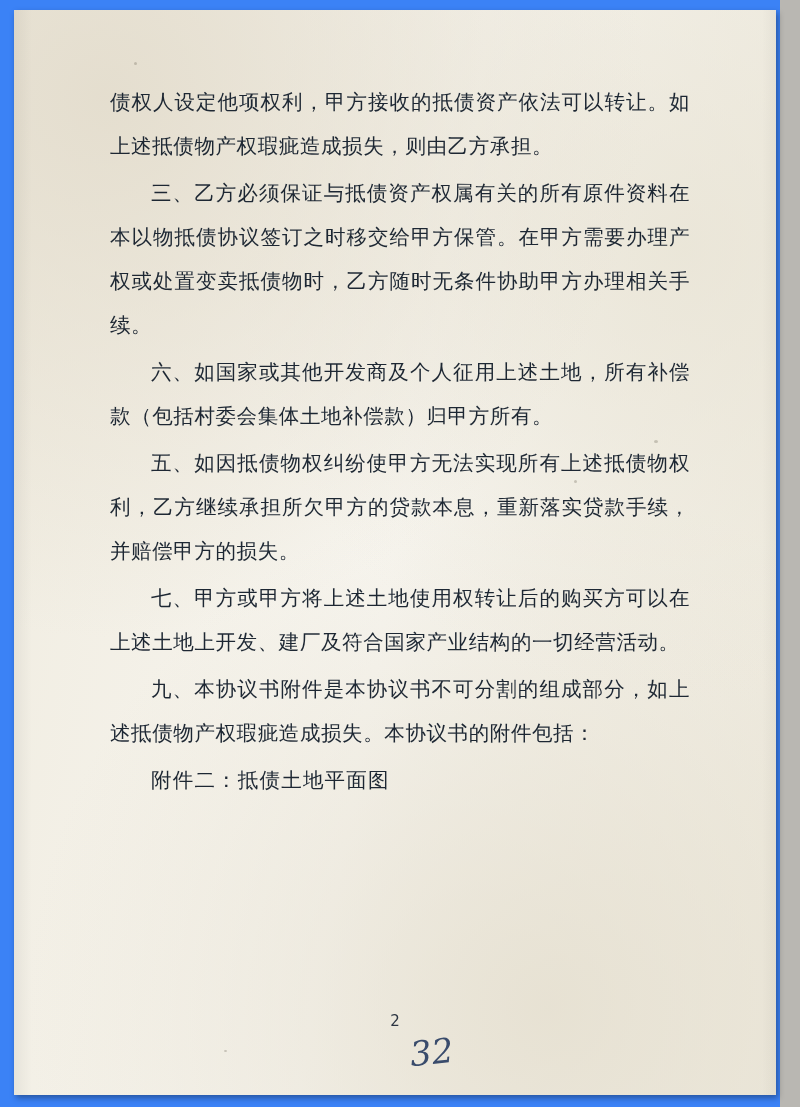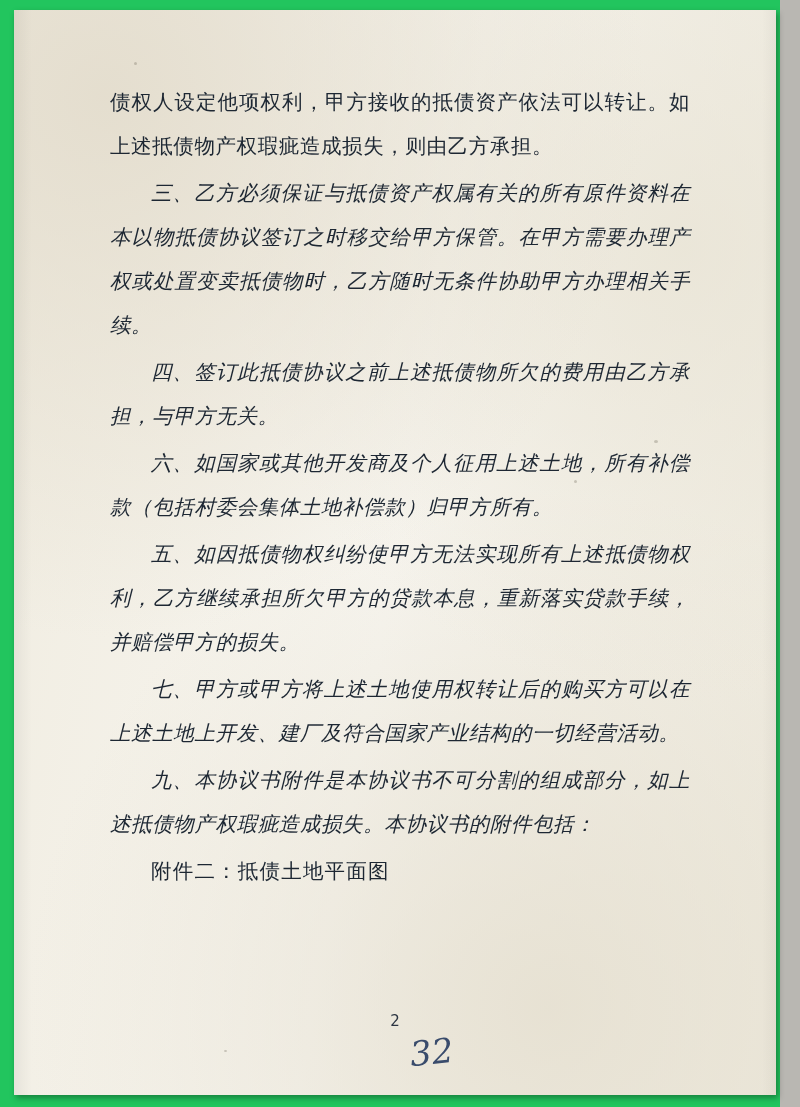--- a/index.html
+++ b/index.html
@@ -10,21 +10,21 @@
   body {
     width: 800px;
     height: 1107px;
     overflow: hidden;
     font-family: "Liberation Serif", serif;
   }
   .page-frame {
     position: relative;
     width: 780px;
     height: 1107px;
-    background: #22c55e;
+    background: #3b82f6;
   }
   
   .sheet {
     position: absolute;
     left: 14px;
     top: 10px;
     width: 762px;
     height: 1085px;
     background: #f3f1ea;
     box-shadow: 2px 3px 6px rgba(0,0,0,0.35);
@@ -61,21 +61,20 @@
     font-size: 20.5px;
     line-height: 44px;
     color: #1d2733;
     letter-spacing: 0.6px;
     text-align: justify;
     margin: 0 0 3px 0;
     font-weight: 500;
   }
   .para.indent {
     text-indent: 41px;
-    font-style: italic;
   }
   .para.attach {
     text-indent: 41px;
     letter-spacing: 1.2px;
   }
   .page-number {
     position: absolute;
     left: 0;
     top: 1002px;
     width: 762px;
@@ -112,21 +111,20 @@
   <div class="sheet">
 
     <div class="speck" style="left:120px; top:52px; width:3px; height:3px;"></div>
     <div class="speck" style="left:640px; top:430px; width:4px; height:3px;"></div>
     <div class="speck" style="left:560px; top:470px; width:3px; height:3px;"></div>
     <div class="speck" style="left:210px; top:1040px; width:3px; height:2px;"></div>
 
     <div class="content">
       <p class="para">债权人设定他项权利，甲方接收的抵债资产依法可以转让。如上述抵债物产权瑕疵造成损失，则由乙方承担。</p>
       <p class="para indent">三、乙方必须保证与抵债资产权属有关的所有原件资料在本以物抵债协议签订之时移交给甲方保管。在甲方需要办理产权或处置变卖抵债物时，乙方随时无条件协助甲方办理相关手续。</p>
-      <p class="para indent">四、签订此抵债协议之前上述抵债物所欠的费用由乙方承担，与甲方无关。</p>
       <p class="para indent">六、如国家或其他开发商及个人征用上述土地，所有补偿款（包括村委会集体土地补偿款）归甲方所有。</p>
       <p class="para indent">五、如因抵债物权纠纷使甲方无法实现所有上述抵债物权利，乙方继续承担所欠甲方的贷款本息，重新落实贷款手续，并赔偿甲方的损失。</p>
       <p class="para indent">七、甲方或甲方将上述土地使用权转让后的购买方可以在上述土地上开发、建厂及符合国家产业结构的一切经营活动。</p>
       <p class="para indent">九、本协议书附件是本协议书不可分割的组成部分，如上述抵债物产权瑕疵造成损失。本协议书的附件包括：</p>
       <p class="para attach">附件二：抵债土地平面图</p>
     </div>
 
     <div class="page-number">2</div>
     <div class="hand-number">32</div>
   </div>

